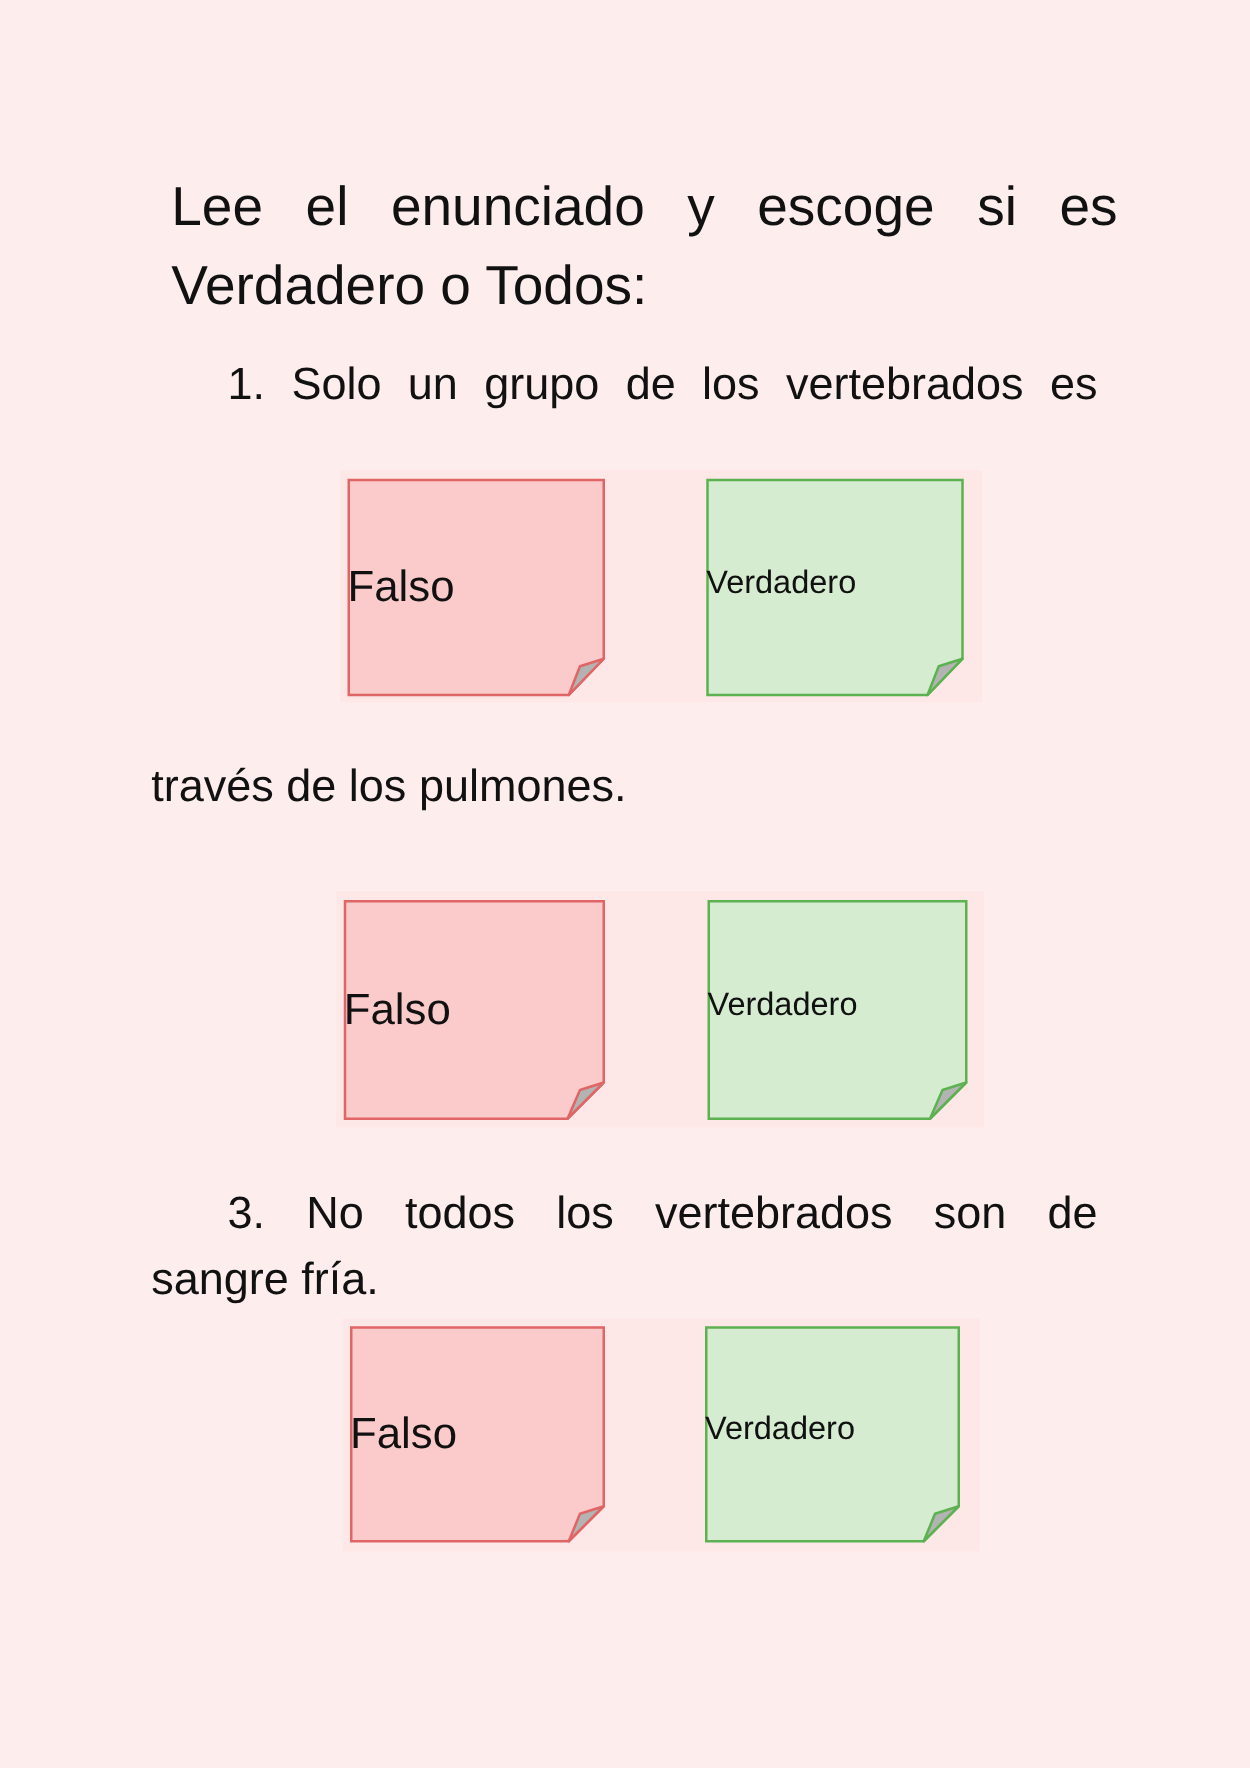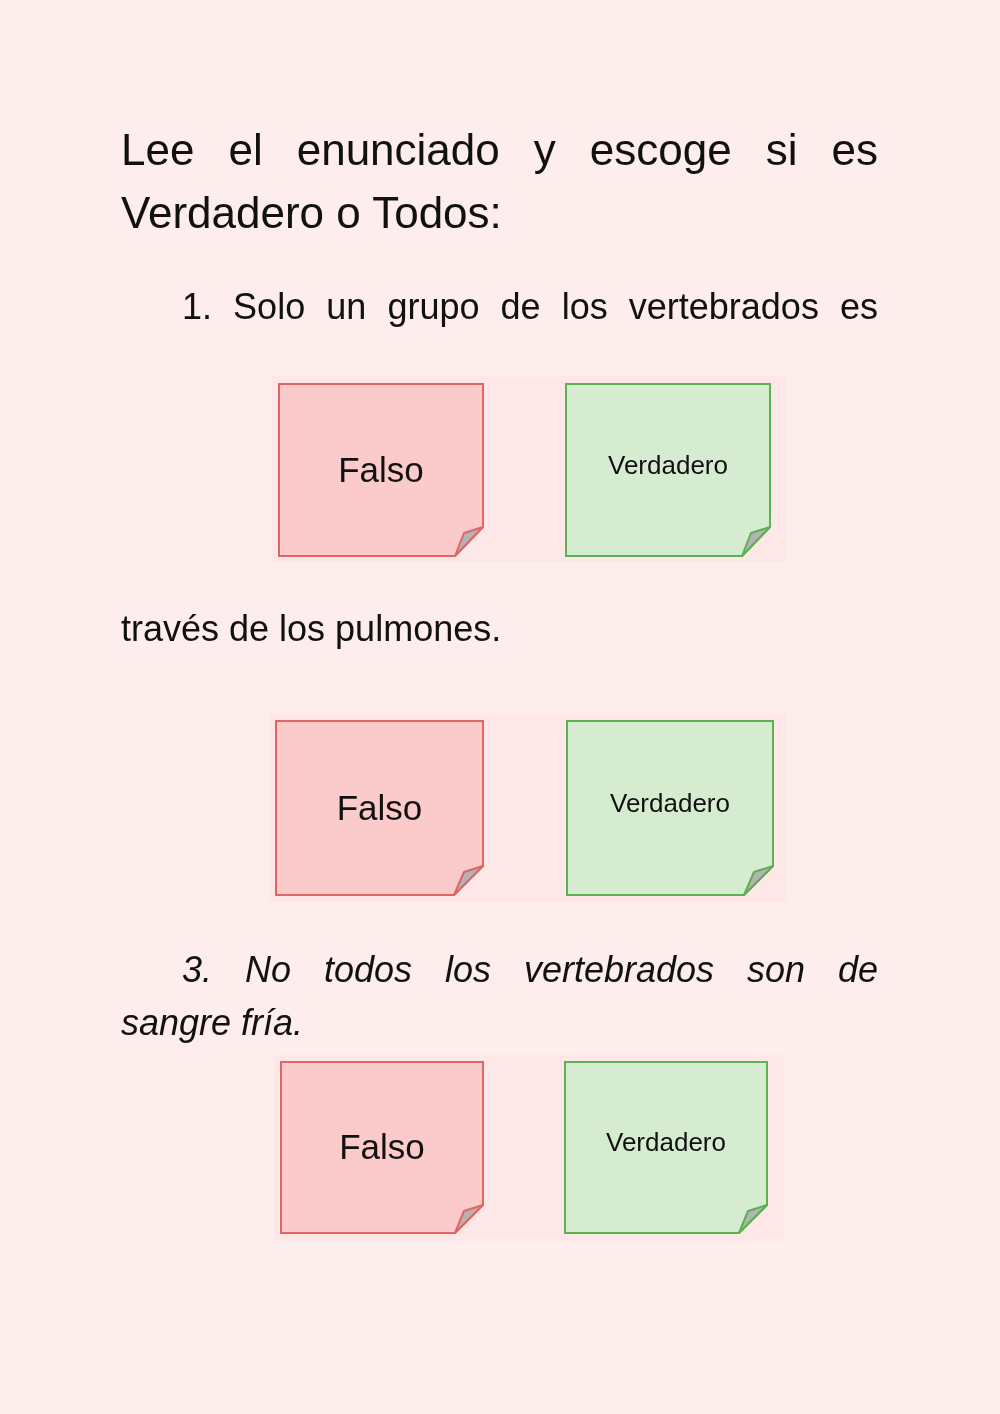--- a/index.html
+++ b/index.html
@@ -17,21 +17,21 @@
     }
     .title {
       position: absolute;
       left: 121px;
       top: 118px;
       width: 757px;
       font-size: 44px;
       line-height: 63px;
       text-align: justify;
       text-align-last: left;
-      margin: 0;
+      margin: 16px;
       font-weight: normal;
     }
     .title .line1 {
       display: block;
       text-align: justify;
       text-align-last: justify;
     }
     .question {
       position: absolute;
       left: 121px;
@@ -60,21 +60,20 @@
     .card svg {
       position: absolute;
       left: 0;
       top: 0;
       overflow: visible;
     }
     .card .label {
       position: absolute;
       left: 0;
       right: 0;
-      text-align: center;
       color: #111;
     }
     .card.falso .label {
       font-size: 35px;
     }
     .card.verdadero .label {
       font-size: 26px;
     }
   </style>
 </head>
@@ -122,21 +121,21 @@
     </div>
     <div class="card verdadero" style="left:297px; top:7px; width:208px; height:176px;">
       <svg width="208" height="176">
         <path d="M1 1 H207 V146 L178 175 H1 Z" fill="#d5ecd1" stroke="#5cb150" stroke-width="2"></path>
         <path d="M207 146 L188 152 L178 175 Z" fill="#b3b3b3" stroke="#5cb150" stroke-width="2" stroke-linejoin="round"></path>
       </svg>
       <span class="label" style="top:68px;">Verdadero</span>
     </div>
   </div>
 
-  <p class="question" style="top:943px;font-style:italic;">
+  <p class="question" style="top:943px;">
     <span class="line1">3. No todos los vertebrados son de</span>
     <span class="line2">sangre fría.</span>
   </p>
 
   <div class="card-group" style="left:274px; top:1055px; width:510px; height:186px;">
     <div class="card falso" style="left:6px; top:6px; width:204px; height:173px;">
       <svg width="204" height="173">
         <path d="M1 1 H203 V144 L175 172 H1 Z" fill="#fbcaca" stroke="#e06666" stroke-width="2"></path>
         <path d="M203 144 L184 150 L175 172 Z" fill="#b3b3b3" stroke="#e06666" stroke-width="2" stroke-linejoin="round"></path>
       </svg>

